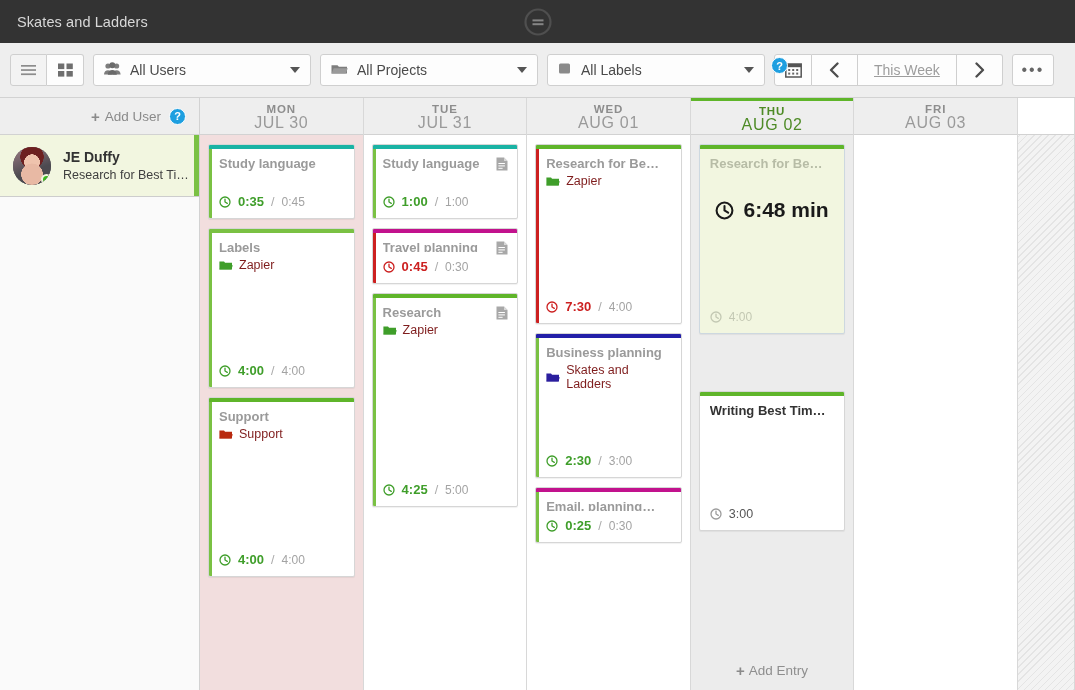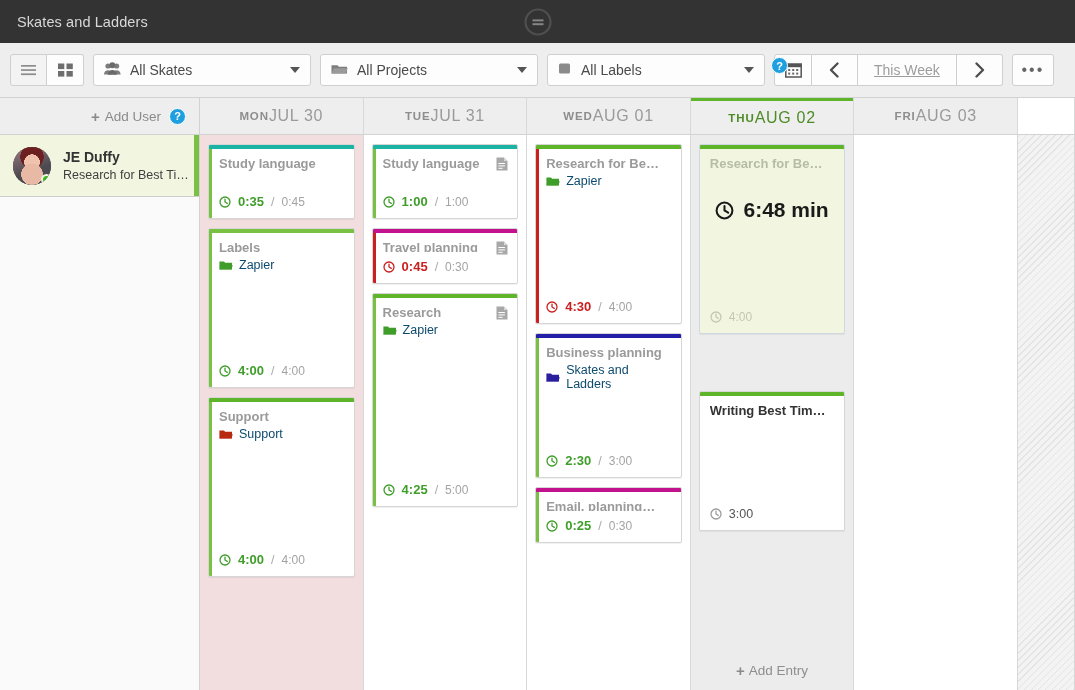--- a/index.html
+++ b/index.html
@@ -200,21 +200,21 @@
     display: flex; flex-direction: column;
     background: #fff;
     position: relative;
   }
   .day-col.weekend-stub { flex: 0 0 57px; }
   .day-head {
     height: 37px;
     flex: 0 0 37px;
     border-bottom: 1px solid #d2d2d2;
     background: #eeeeee;
-    display: flex; flex-direction: row;
+    display: flex; flex-direction: column;
     align-items: center; justify-content: center;
     position: relative;
     cursor: pointer;
   }
   .day-head .dow {
     font-size: 11.5px; font-weight: bold;
     color: #8d8d8d; letter-spacing: .9px;
     line-height: 14px;
   }
   .day-head .date {
@@ -270,21 +270,21 @@
     padding-right: 16px;
   }
   .card.pending .card-title { color: #333; }
   .card.running .card-title { color: #b7bca6; }
   .note-icon {
     position: absolute; right: 9px; top: 12px;
     width: 12px; height: 14px;
   }
   .proj {
     display: flex; align-items: center; gap: 6px;
-    font-size: 12.5px; color: #0c4a6e;
+    font-size: 12.5px; color: #7f1d1d;
     margin-bottom: 2px;
   }
   .folder { width: 14px; height: 11px; flex: 0 0 14px; }
   .time-row {
     margin-top: auto;
     display: flex; align-items: center; gap: 7px;
     font-size: 12.5px;
     padding-top: 4px;
   }
   .clock { width: 12px; height: 12px; flex: 0 0 12px; }
@@ -359,21 +359,21 @@
     <span>
       <svg width="17" height="13" viewBox="0 0 17 13">
         <circle cx="4" cy="4" r="2.6" fill="#7d7d7d"></circle>
         <circle cx="12.6" cy="4" r="2.6" fill="#7d7d7d"></circle>
         <circle cx="8.3" cy="3.2" r="3" fill="#6a6a6a"></circle>
         <path d="M0 12.5c0-2.7 1.9-4.2 4-4.2s4 1.5 4 4.2z" fill="#7d7d7d"></path>
         <path d="M8.6 12.5c0-2.7 1.9-4.2 4-4.2s4 1.5 4 4.2z" fill="#7d7d7d"></path>
         <path d="M3.8 12.8c0-3 2-4.8 4.5-4.8s4.5 1.8 4.5 4.8z" fill="#6a6a6a"></path>
       </svg>
     </span>
-    <span class="sel-label">All Skates</span>
+    <span class="sel-label">All Users</span>
     <span class="caret"></span>
   </div>
 
   <div class="select" id="sel-projects">
     <span>
       <svg width="17" height="13" viewBox="0 0 17 13">
         <path d="M0.5 3.2h6l1.4 1.6H16v6.8H0.5z" fill="#7d7d7d"></path>
         <path d="M0.5 11.6l2.2-5.4H16.8l-2.2 5.4z" fill="#9a9a9a"></path>
       </svg>
     </span>
@@ -600,21 +600,21 @@
                   <path d="M0.4 1.4h4.6l1.1 1.3H13v6.9H0.4z" fill="#3f9e2a"></path>
                   <path d="M0.4 9.6l1.8-4.4H14l-1.8 4.4z" fill="#3f9e2a" opacity=".78"></path>
                 </svg></span>
               <span>Zapier</span>
             </div>
             <div class="time-row">
               <span class="clock"><svg width="12" height="12" viewBox="0 0 12 12">
                   <circle cx="6" cy="6" r="5" fill="none" stroke="#cc2020" stroke-width="1.3"></circle>
                   <path d="M6 3.1V6l2.3 1.4" fill="none" stroke="#cc2020" stroke-width="1.3" stroke-linecap="round"></path>
                 </svg></span>
-              <span class="t-actual over">4:30</span>
+              <span class="t-actual over">7:30</span>
               <span class="t-sep">/</span>
               <span class="t-target">4:00</span>
             </div>
           </div>
           <div class="card" style="height:145px;flex:0 0 145px;">
             <div class="top-stripe" style="background:#231fa8"></div>
             <div class="left-stripe" style="background:#7ac143"></div>
             <div class="card-title">Business planning</div>
             <div class="proj">
               <span class="folder"><svg width="14" height="11" viewBox="0 0 14 11">

